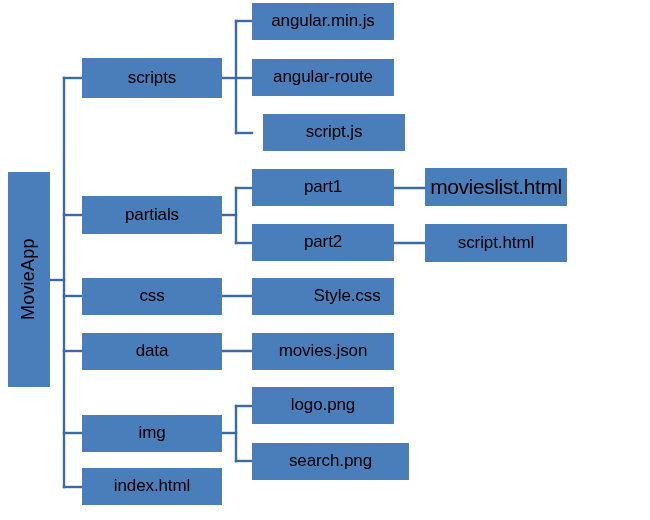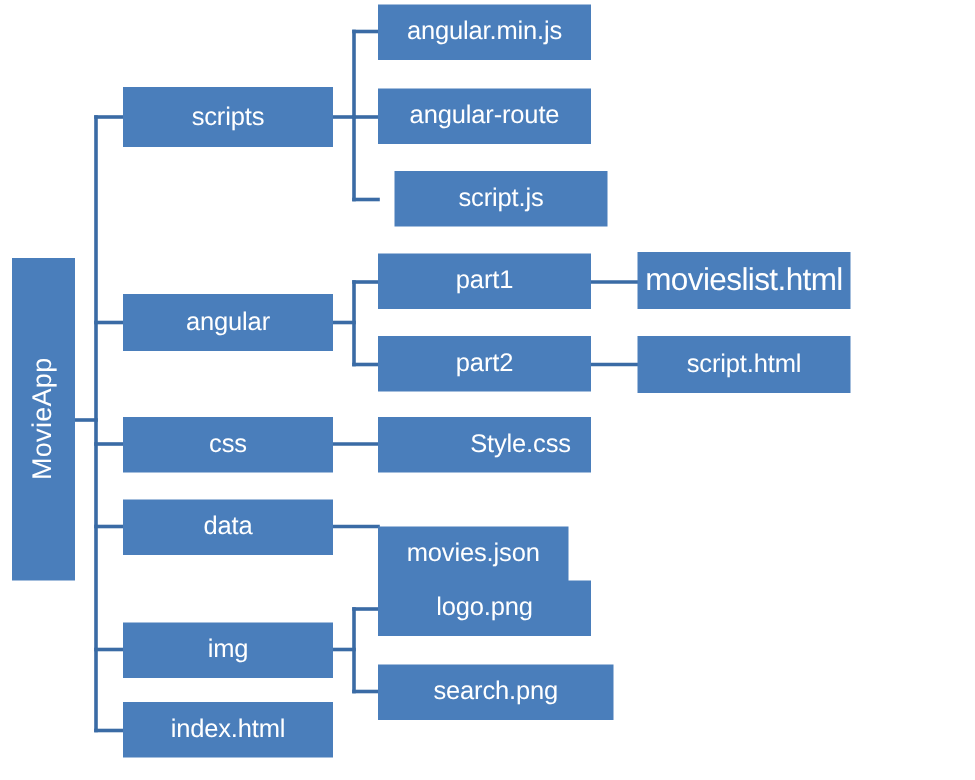--- a/index.html
+++ b/index.html
@@ -26,21 +26,21 @@
     left: 0;
     top: 0;
     width: 650px;
     height: 520px;
     z-index: 1;
   }
   .node {
     position: absolute;
     z-index: 2;
     background: #4a7ebb;
-    color: #ffffff;
+    color: #000000;
     display: flex;
     align-items: center;
     justify-content: center;
     text-align: center;
     font-family: "Liberation Sans", sans-serif;
     font-size: 17px;
     font-weight: 400;
     line-height: 1.1;
     box-sizing: border-box;
     white-space: nowrap;
@@ -97,21 +97,21 @@
 
       <line x1="394" y1="188" x2="425" y2="188"></line>
       <line x1="394" y1="243" x2="425" y2="243"></line>
     </g>
   </svg>
 
   <div class="node root" style="left:8px; top:172px; width:42px; height:215px;">MovieApp</div>
 
   <div class="node" style="left:82px; top:58px; width:140px; height:40px;">scripts</div>
 
-  <div class="node" style="left:82px; top:196px; width:140px; height:38px;">angular</div>
+  <div class="node" style="left:82px; top:196px; width:140px; height:38px;">partials</div>
 
   <div class="node" style="left:82px; top:278px; width:140px; height:37px;">css</div>
 
   <div class="node" style="left:82px; top:333px; width:140px; height:37px;">data</div>
 
   <div class="node" style="left:82px; top:415px; width:140px; height:37px;">img</div>
 
   <div class="node" style="left:82px; top:468px; width:140px; height:37px;">index.html</div>
 
   <div class="node" style="left:252px; top:3px; width:142px; height:37px;">angular.min.js</div>
@@ -119,21 +119,21 @@
   <div class="node" style="left:252px; top:59px; width:142px; height:37px;">angular-route</div>
 
   <div class="node" style="left:252px; top:114px; width:142px; height:37px;margin-left:11px;">script.js</div>
 
   <div class="node" style="left:252px; top:169px; width:142px; height:37px;">part1</div>
 
   <div class="node" style="left:252px; top:224px; width:142px; height:37px;">part2</div>
 
   <div class="node" style="left:252px; top:278px; width:142px; height:37px;padding-left:48px;">Style.css</div>
 
-  <div class="node" style="left:252px; top:351px; width:127px; height:37px;">movies.json</div>
+  <div class="node" style="left:252px; top:333px; width:142px; height:37px;">movies.json</div>
 
   <div class="node" style="left:252px; top:387px; width:142px; height:37px;">logo.png</div>
 
   <div class="node" style="left:252px; top:443px; width:157px; height:37px;">search.png</div>
 
   <div class="node tight" style="left:425px; top:168px; width:142px; height:38px;">movieslist.html</div>
 
   <div class="node" style="left:425px; top:224px; width:142px; height:38px;">script.html</div>
 
 </div>

